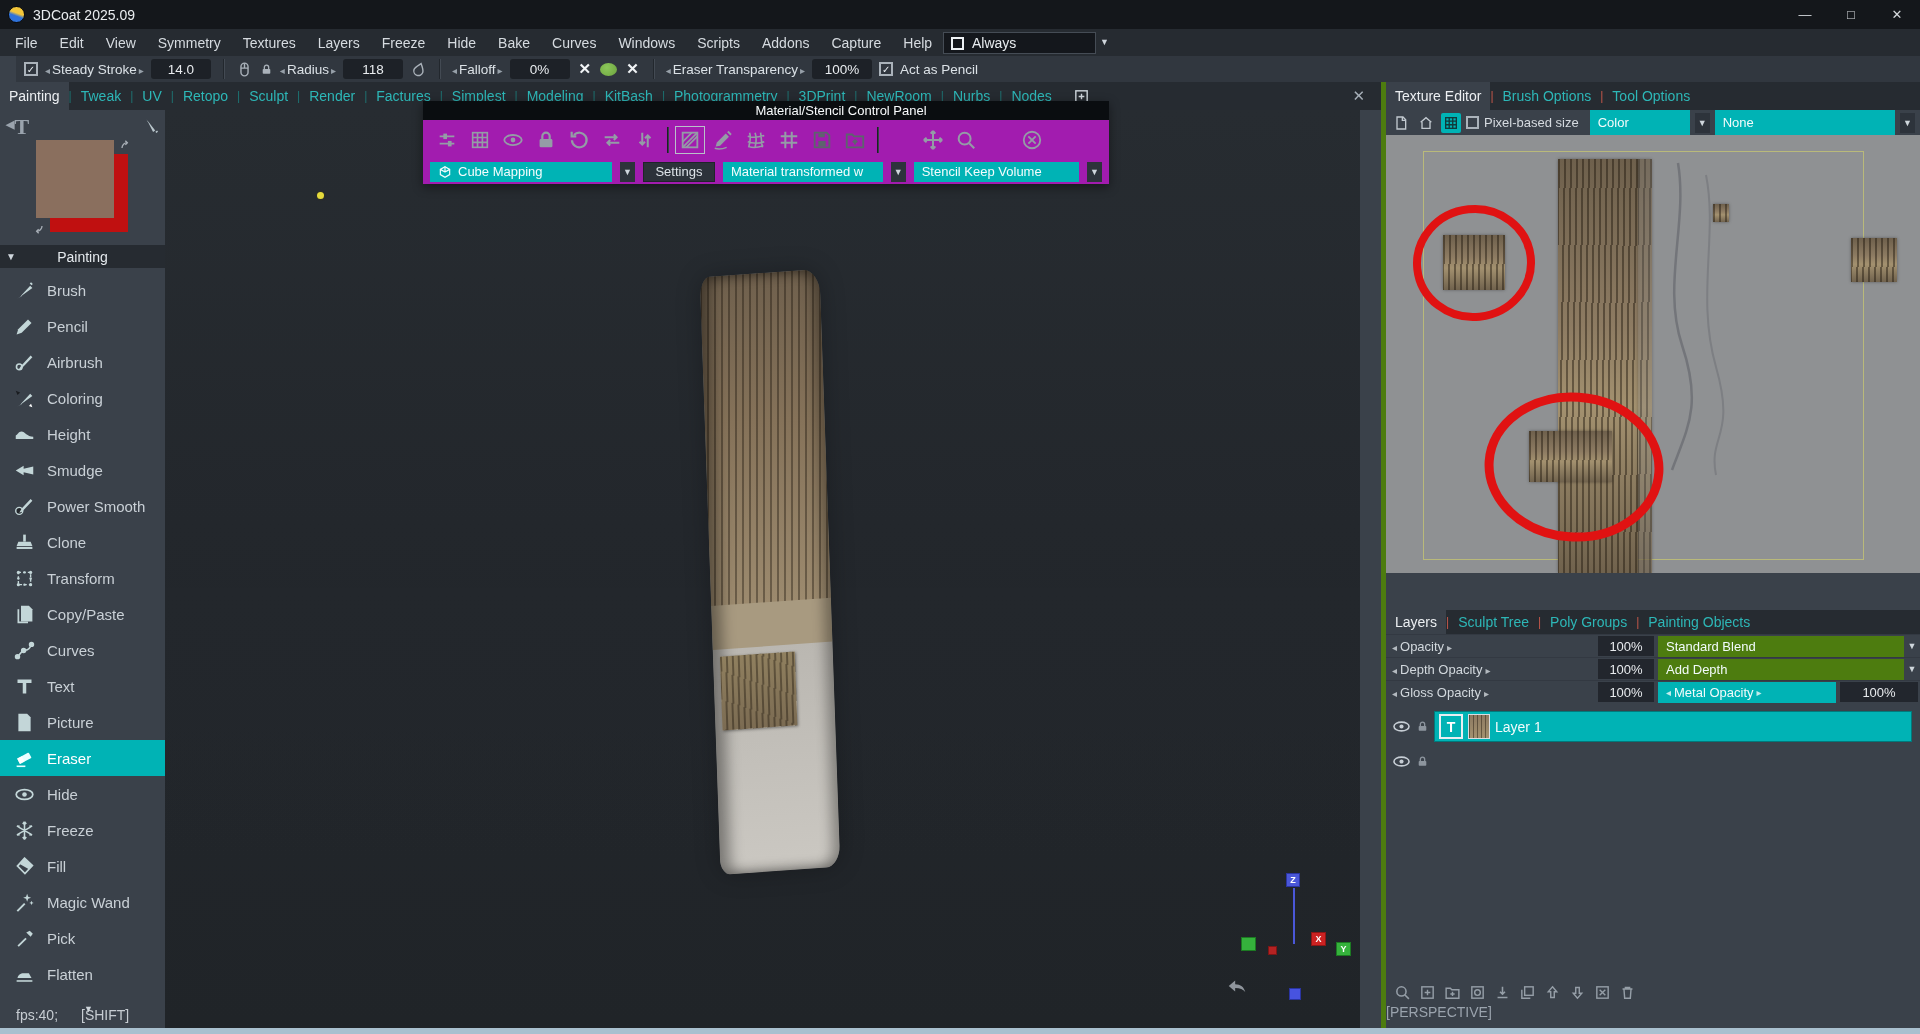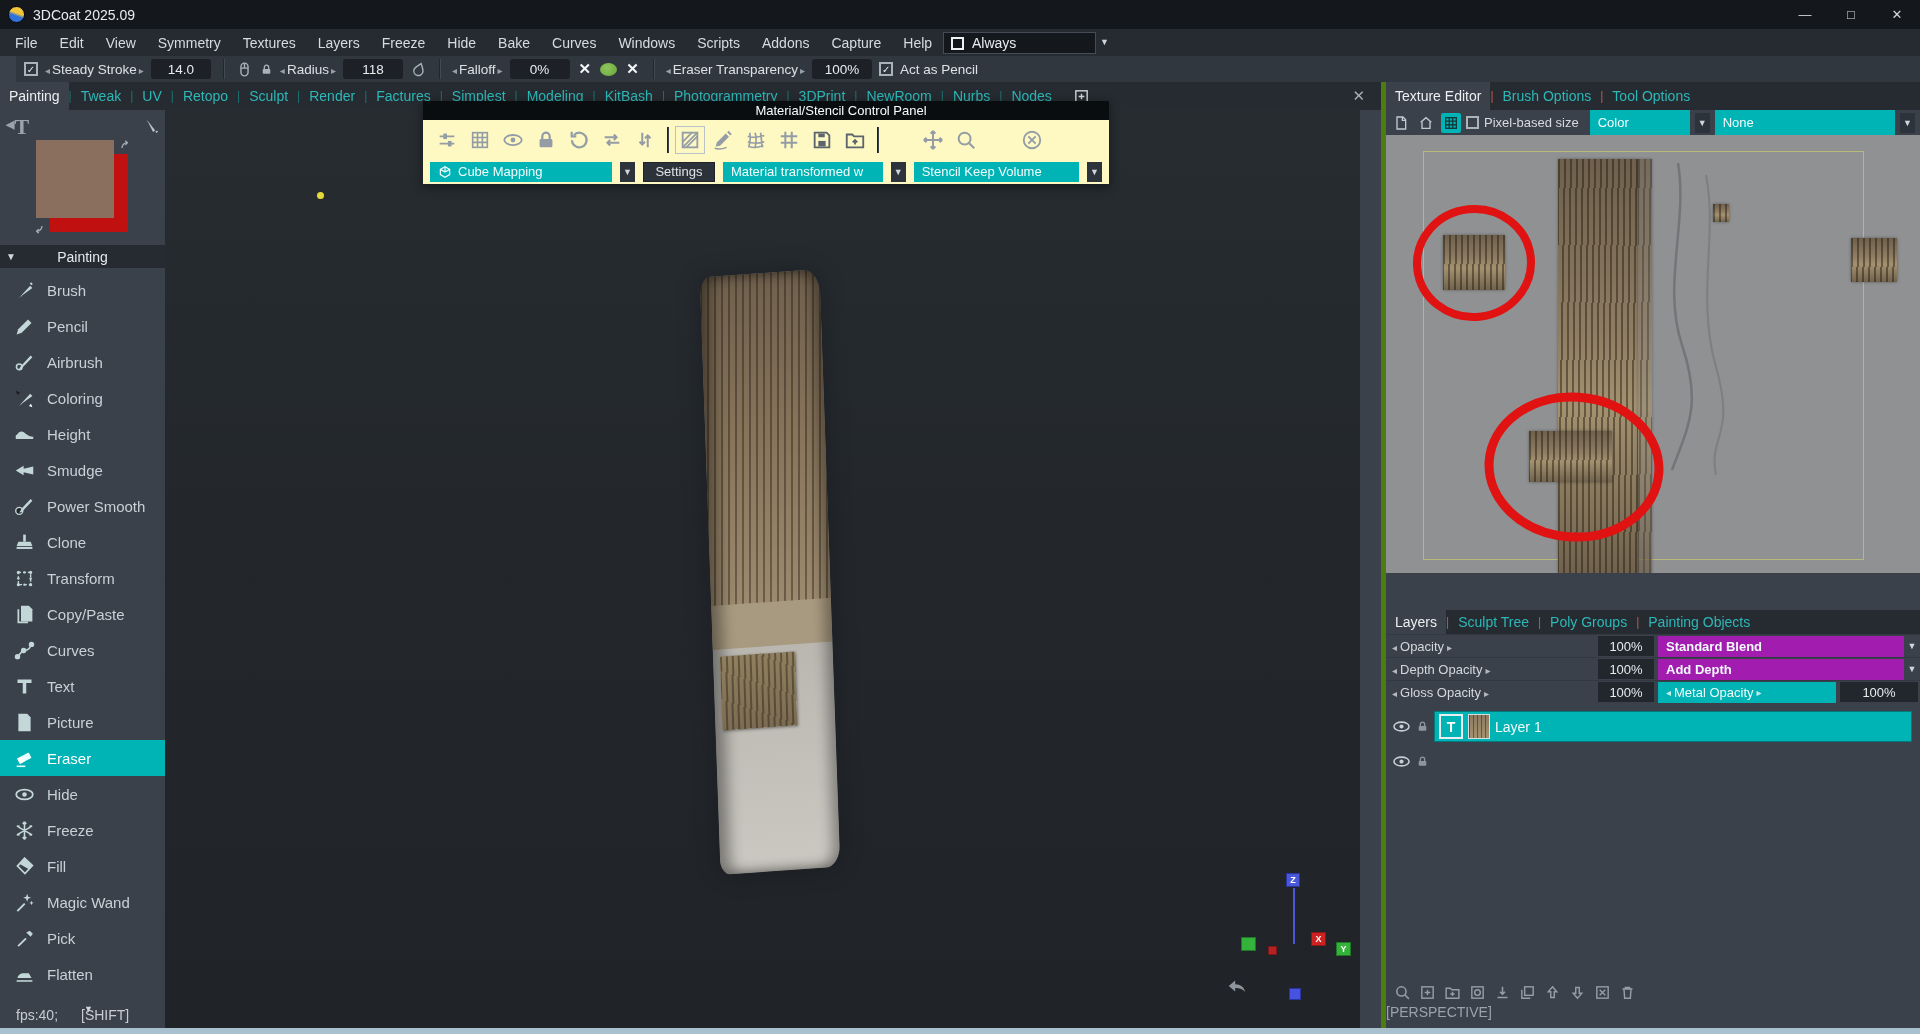--- a/index.html
+++ b/index.html
@@ -86,21 +86,21 @@
     box-shadow:inset 10px 0 14px rgba(0,0,0,.38), inset -8px 0 12px rgba(0,0,0,.30), 0 0 24px rgba(0,0,0,.25); }
   .mesh-patch { position:absolute; left:6%; top:63.5%; width:62%; height:12.5%;
     background-image:repeating-linear-gradient(92deg, rgba(25,18,10,.4) 0 2px, transparent 2px 6px), linear-gradient(180deg,#90805f,#7b6b52);
     box-shadow:1px 1px 3px rgba(0,0,0,.4); }
   .vp-dot { position:absolute; left:152px; top:82px; width:7px; height:7px; border-radius:50%; background:#e5da3c; box-shadow:0 0 2px #443f10; }
   .gz-box { position:absolute; display:flex; align-items:center; justify-content:center; font-size:9px; font-weight:bold; color:#fff; }
   .gz-zline { position:absolute; left:1128px; top:778px; width:2px; height:56px; background:#4a57d8; }
   .undo-arrow { position:absolute; left:1058px; top:866px; width:28px; height:22px; color:#8f959c; }
 
   
-  #mcp { position:absolute; left:423px; top:101px; width:686px; height:83px; background:#fef9c3; box-shadow:0 3px 10px rgba(0,0,0,.45); z-index:5; }
+  #mcp { position:absolute; left:423px; top:101px; width:686px; height:83px; background:#a21caf; box-shadow:0 3px 10px rgba(0,0,0,.45); z-index:5; }
   .mcp-title { height:19px; background:#0a0d10; color:#fafcfe; font-size:13px; display:flex; align-items:center; justify-content:center; padding-left:150px; }
   .mcp-icons { height:39px; display:flex; align-items:center; padding:0 9px; gap:3px; }
   .mi { width:30px; height:28px; display:flex; align-items:center; justify-content:center; color:#949ca6; }
   .mi > span { width:22px; height:22px; display:block; }
   .mi.selected { border:1px solid #b9c1c9; }
   .mi.disabled { color:#5d646d; }
   .mi-sep { width:1px; height:26px; background:#1b2025; box-shadow:1px 0 0 #3a4149; margin:0 4px; }
   .mcp-dd-row { height:25px; display:flex; align-items:center; padding:0 7px; gap:8px; font-size:13px; }
   .teal-btn { background:#00b3b5; color:#f4fdfd; height:20px; display:flex; align-items:center; gap:6px; padding:0 8px; white-space:nowrap; overflow:hidden; }
   .dd-caret { width:15px; height:20px; background:#2d333b; color:#cfd6dc; font-size:9px; display:flex; align-items:center; justify-content:center; flex:none; }
@@ -132,21 +132,21 @@
   .patch-left { position:absolute; left:57px; top:100px; width:62px; height:55px; }
   .patch-bottom { position:absolute; left:143px; top:296px; width:83px; height:51px; }
   .patch-right { position:absolute; left:465px; top:103px; width:46px; height:44px; }
   .patch-tiny { position:absolute; left:327px; top:69px; width:16px; height:18px; }
   .canvas-svg { position:absolute; left:0; top:0; width:539px; height:438px; pointer-events:none; }
   .rp-gap { height:37px; flex:none; }
   .layer-tabs { height:24px; background:#262b31; display:flex; align-items:center; font-size:14px; flex:none; }
   .ctrl-row { height:23px; display:flex; align-items:center; font-size:13px; border-top:1px solid #333942; flex:none; }
   .ctrl-label { width:212px; padding-left:6px; color:#d2d8dd; white-space:nowrap; }
   .ctrl-val { width:56px; height:20px; background:#22262d; display:flex; align-items:center; justify-content:center; color:#e8ebee; margin-right:4px; flex:none; }
-  .ctrl-dd { flex:1; height:21px; background:#a21caf; color:#f2fbfb; display:flex; align-items:center; padding-left:8px;font-weight:bold; }
+  .ctrl-dd { flex:1; height:21px; background:#4d7c0f; color:#f2fbfb; display:flex; align-items:center; padding-left:8px; }
   .ctrl-caret { width:16px; height:21px; color:#cfd6dc; font-size:9px; display:flex; align-items:center; justify-content:center; flex:none; }
   .metal-label { flex:1; height:21px; background:#00b3b5; color:#f2fbfb; display:flex; align-items:center; padding-left:8px; margin-right:4px; }
   .ctrl-val.metal { width:78px; margin-right:2px; }
   .arrowed::before { content:"◂"; color:inherit; opacity:.8; font-size:10px; margin-right:3px; }
   .arrowed::after { content:"▸"; color:inherit; opacity:.8; font-size:10px; margin-left:3px; }
   #layer-list { padding-top:6px; flex:none; }
   .layer-row { height:35px; display:flex; align-items:center; padding:0 8px 0 6px; gap:5px; }
   .lr-eye { width:19px; height:19px; color:#c6cdd4; flex:none; }
   .lr-lock { width:13px; height:13px; color:#8d959e; flex:none; }
   .lr-body { flex:1; height:31px; display:flex; align-items:center; gap:5px; padding:0 4px; }

